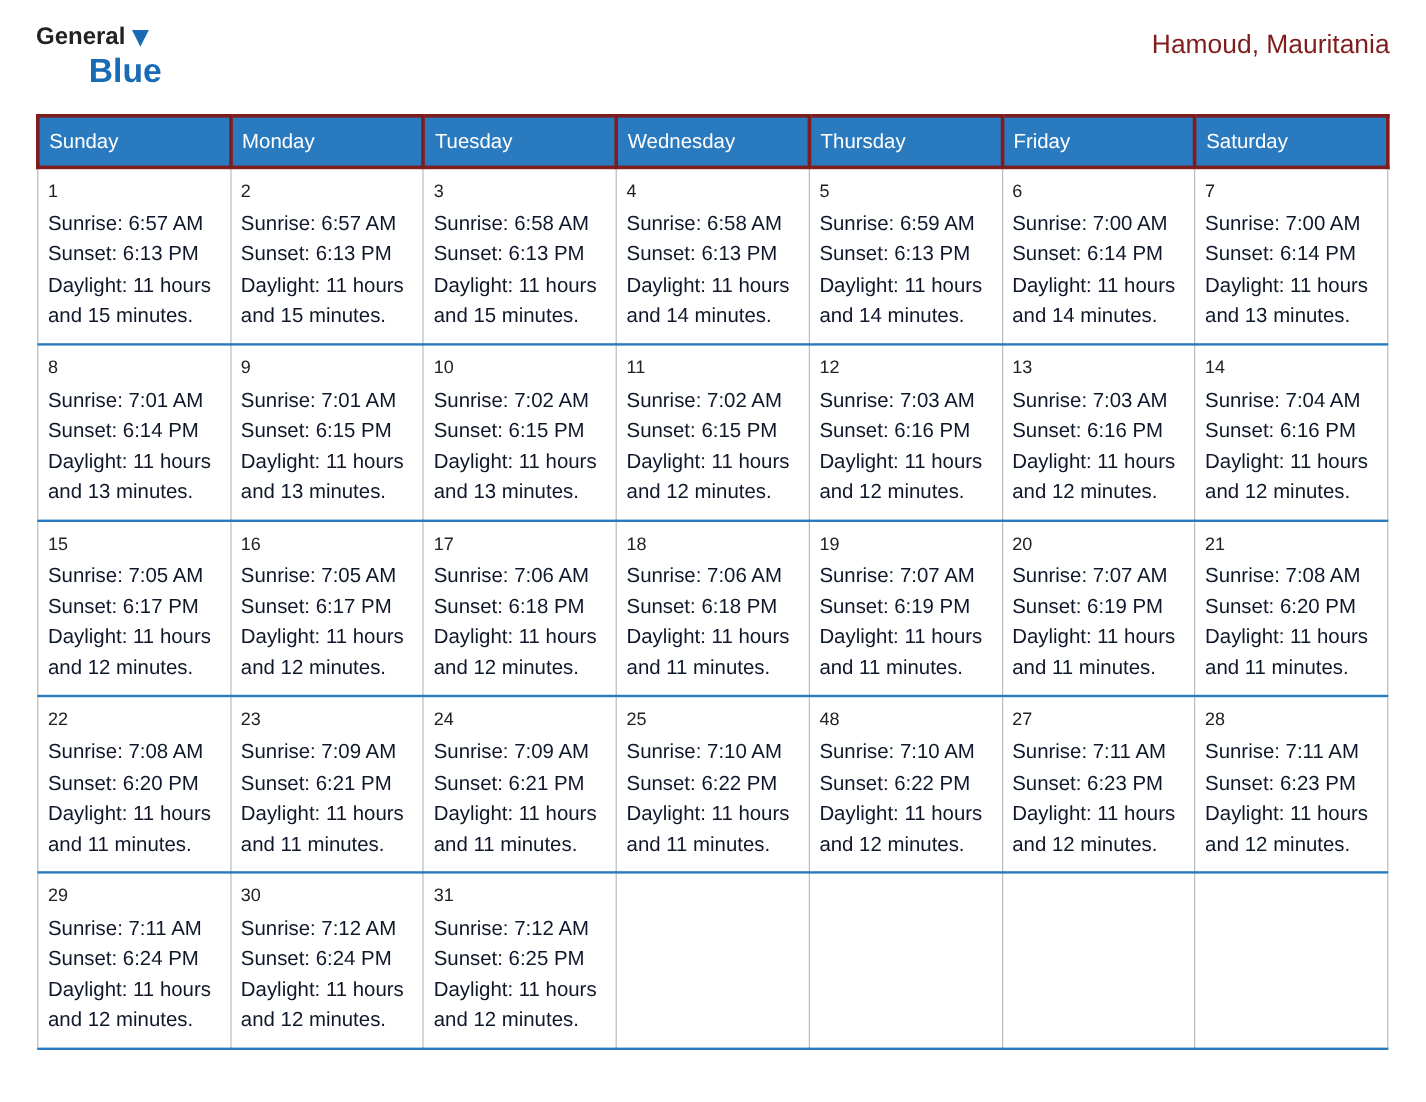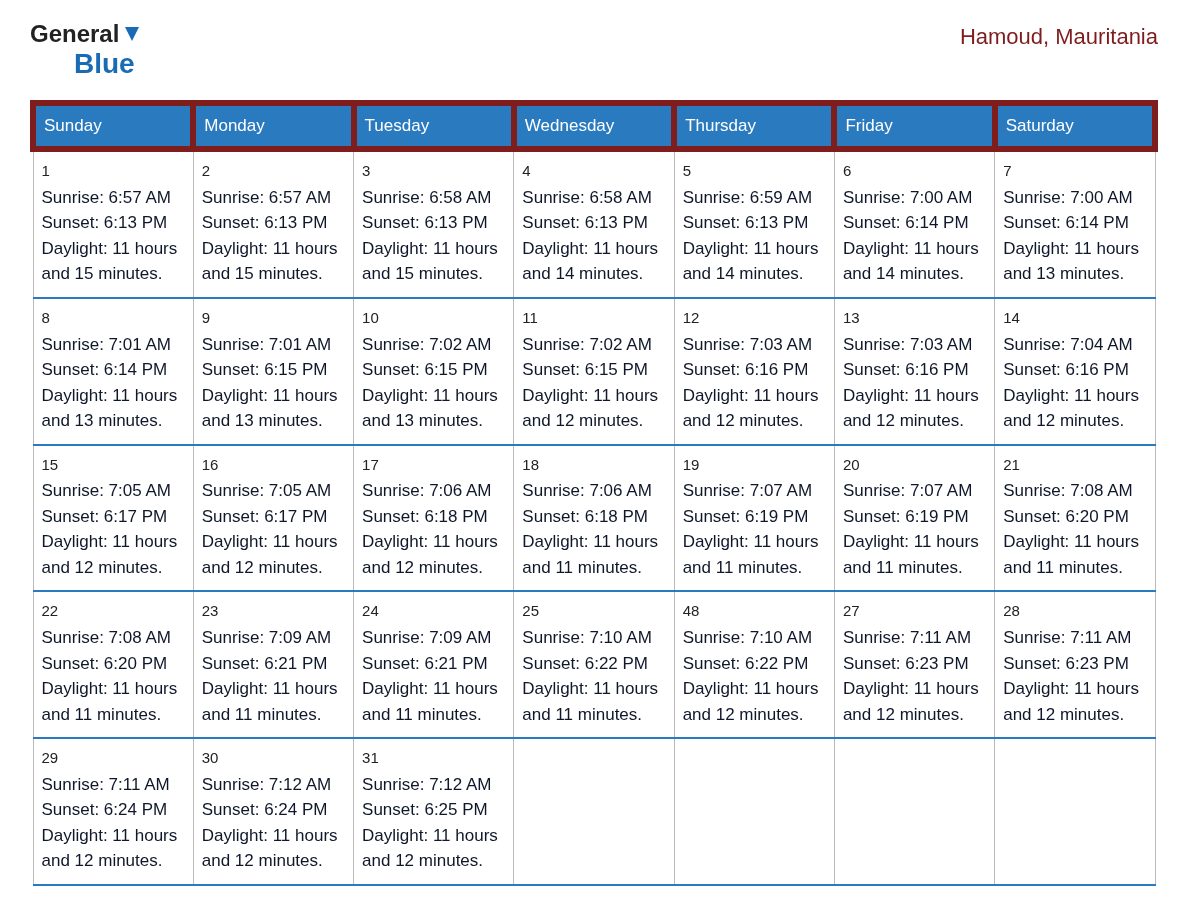--- a/index.html
+++ b/index.html
@@ -15,21 +15,21 @@
       justify-content: space-between;
       align-items: flex-start;
       margin-bottom: 20px;
     }
     .logo {
       display: flex;
       flex-direction: column;
       align-items: flex-start;
     }
     .logo-general {
-      font-size: 24px;
+      font-size: 20px;
       font-weight: bold;
       color: #222;
     }
     .logo-blue-row {
       display: flex;
       align-items: flex-start;
       margin-left: 44px;
     }
     .logo-blue-text {
       font-size: 28px;
@@ -55,21 +55,21 @@
       border-collapse: collapse;
       table-layout: fixed;
     }
     thead tr th {
       background: #2a7abf;
       color: #fff;
       font-size: 17px;
       font-weight: normal;
       padding: 10px 8px;
       text-align: left;
-      border: 6px solid #7f1d1d;
+      border: 3px solid #7f1d1d;
     }
     tbody tr td {
       vertical-align: top;
       padding: 8px 8px 10px 8px;
       border: 1px solid #bbb;
       font-size: 13px;
       color: #333;
       line-height: 1.45;
       min-height: 90px;
     }

